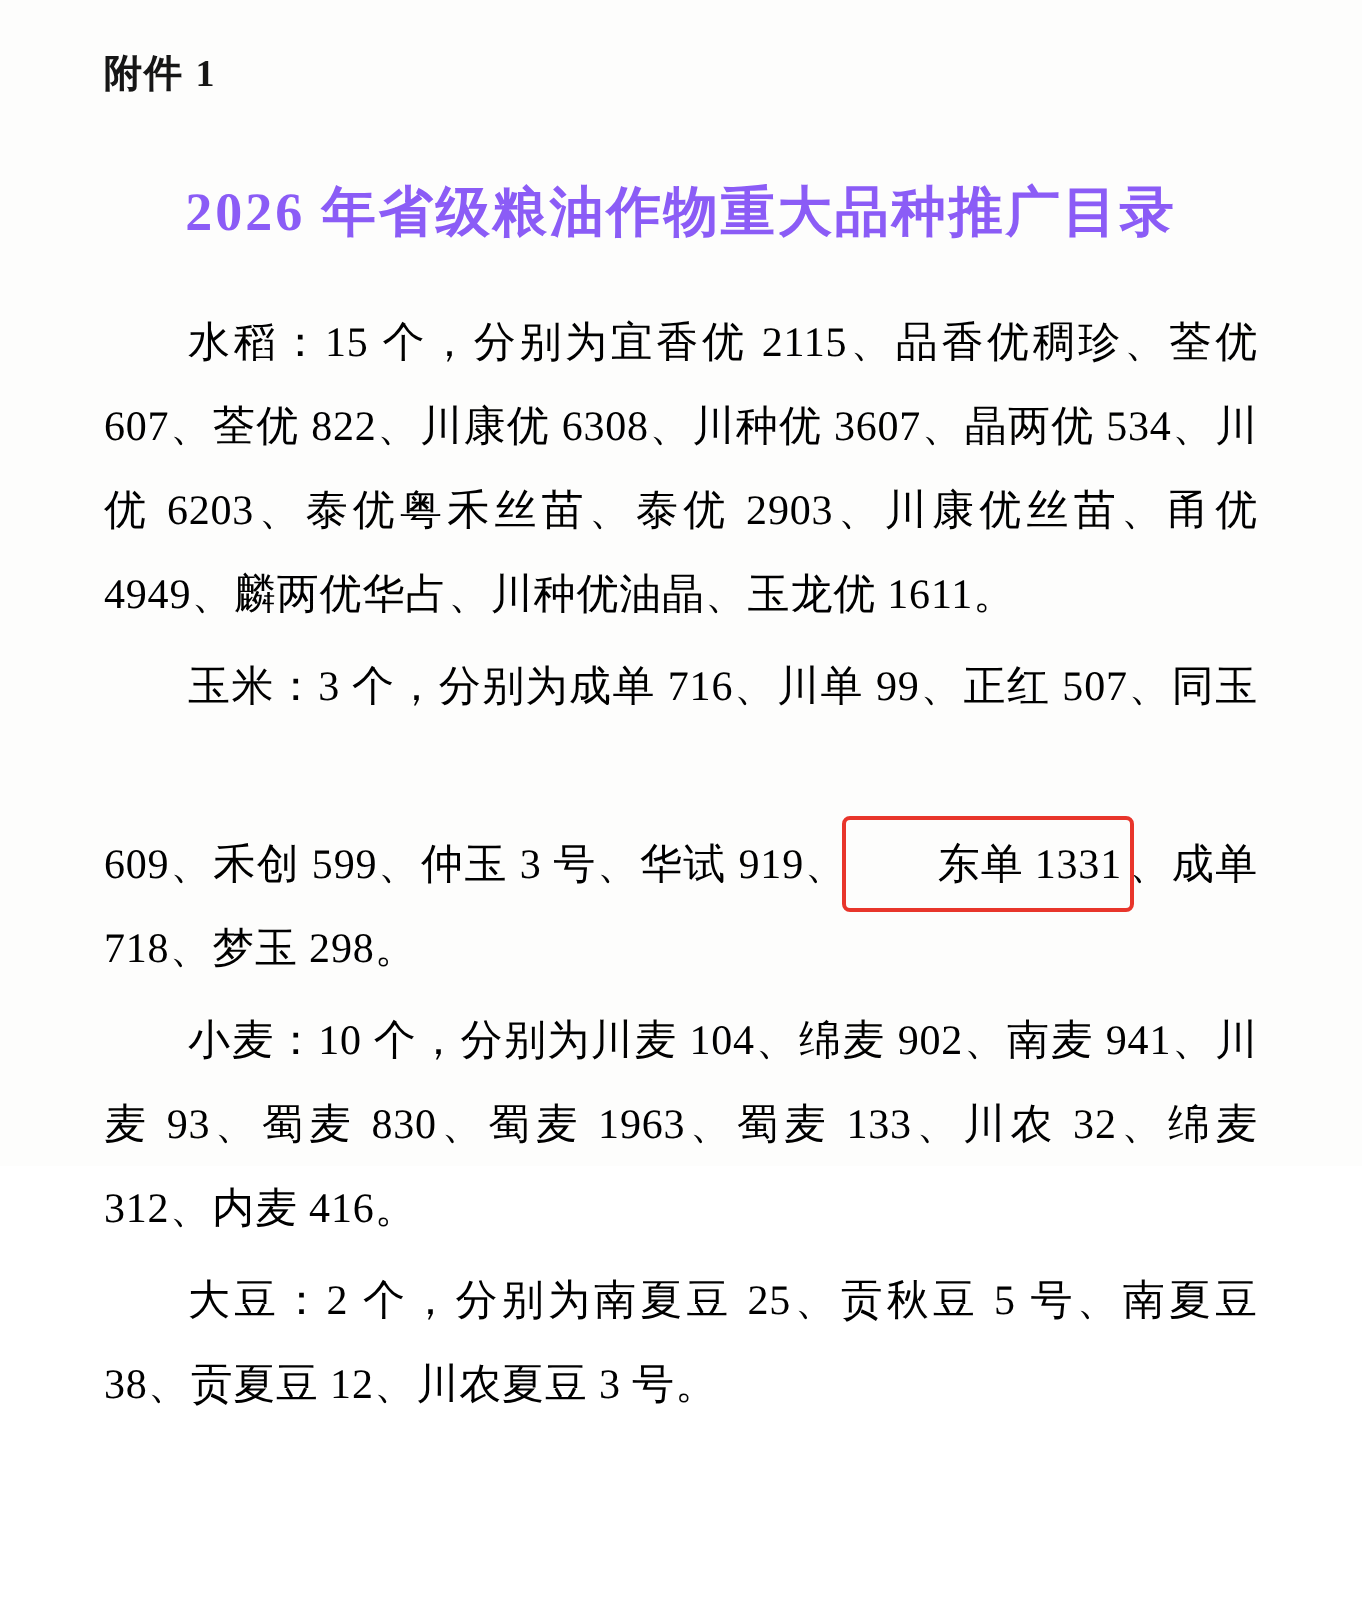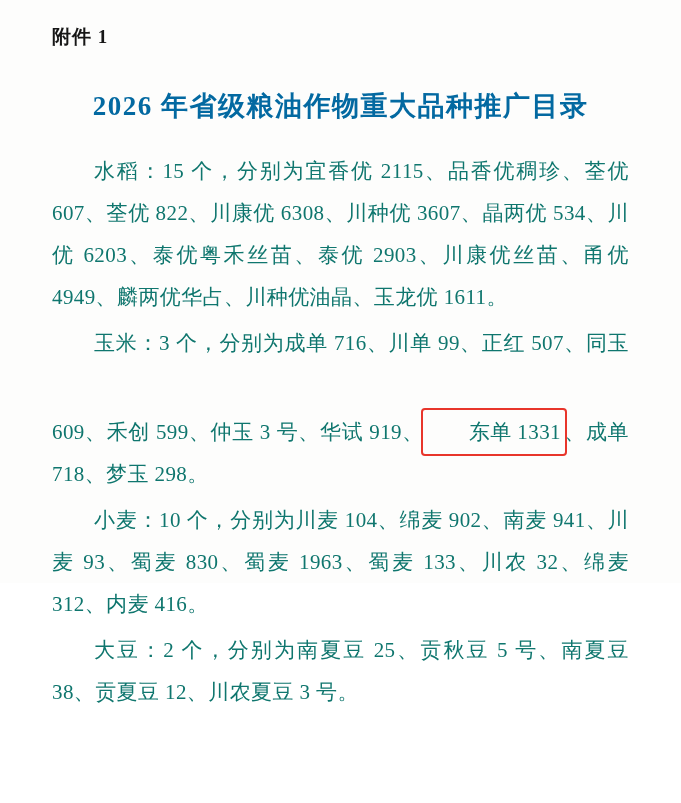--- a/index.html
+++ b/index.html
@@ -28,32 +28,32 @@
     letter-spacing: 1px;
     color: #161616;
     margin: 6px 0 0 0;
     font-family: "Liberation Serif", "DejaVu Serif", serif;
   }
   .doc-title {
     text-align: center;
     font-size: 27px;
     font-weight: 700;
     letter-spacing: 1.5px;
-    color: #0369a1;
+    color: #8b5cf6;
     margin: 38px 0 26px 0;
     font-family: "Liberation Serif", "DejaVu Serif", serif;
   }
   .para {
     font-size: 21px;
     line-height: 42px;
     text-align: justify;
     text-justify: inter-ideograph;
     margin: 0 0 4px 0;
     letter-spacing: 0.4px;
-    color: #0f766e;
+    color: #000000;
     text-indent: 2em;
   }
   .para:last-child {
     margin-bottom: 0;
   }
   .highlight {
     position: relative;
     display: inline-block;
     padding: 0 3px;
     outline: 2px solid #e8352b;

